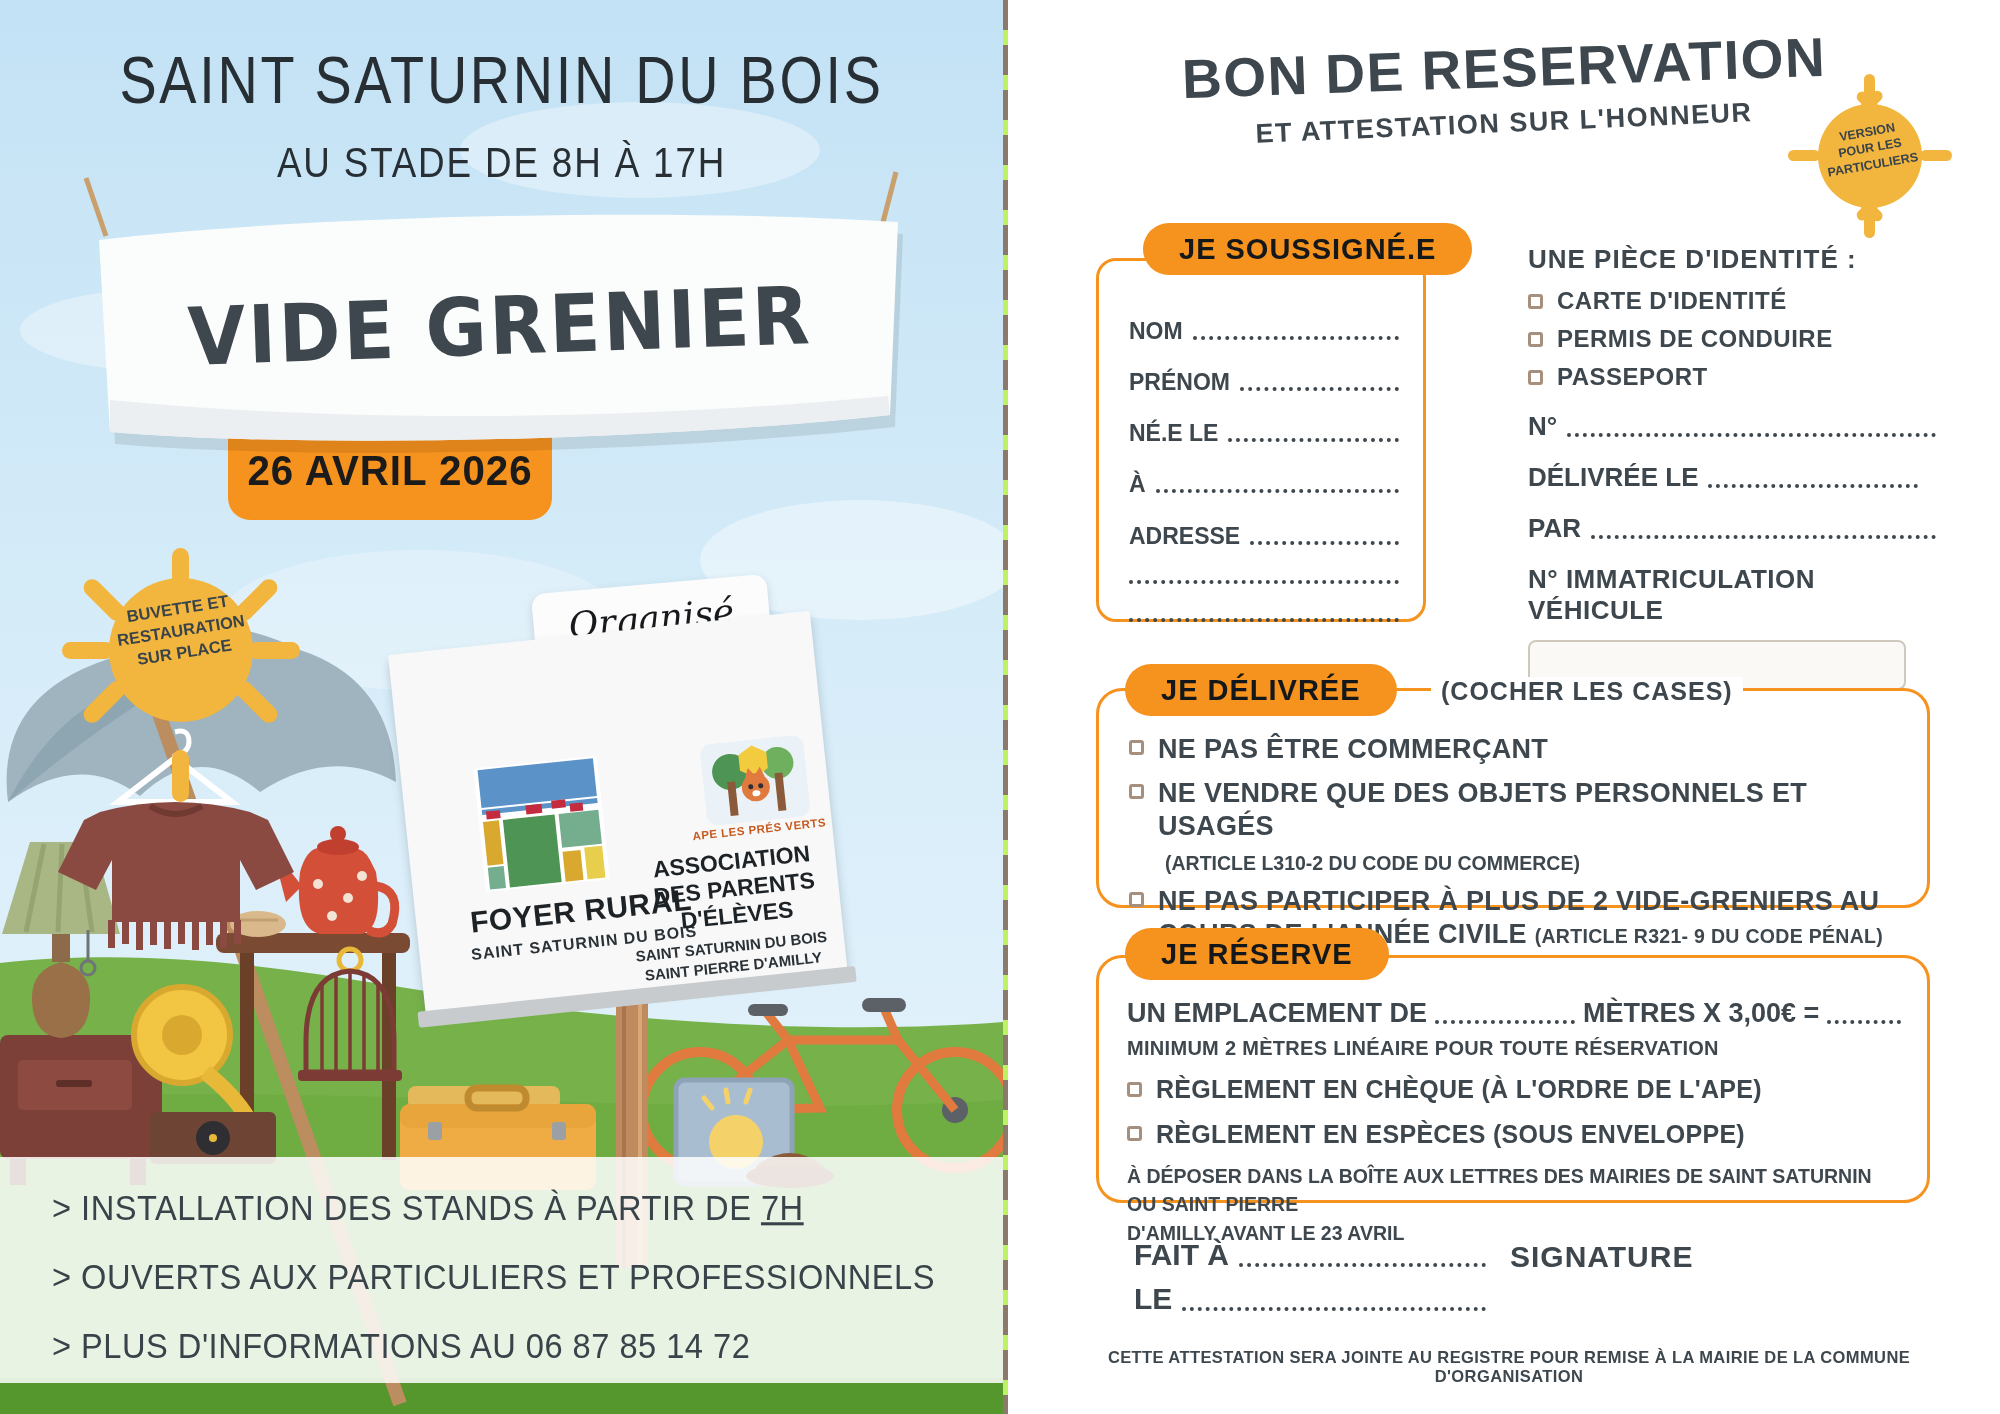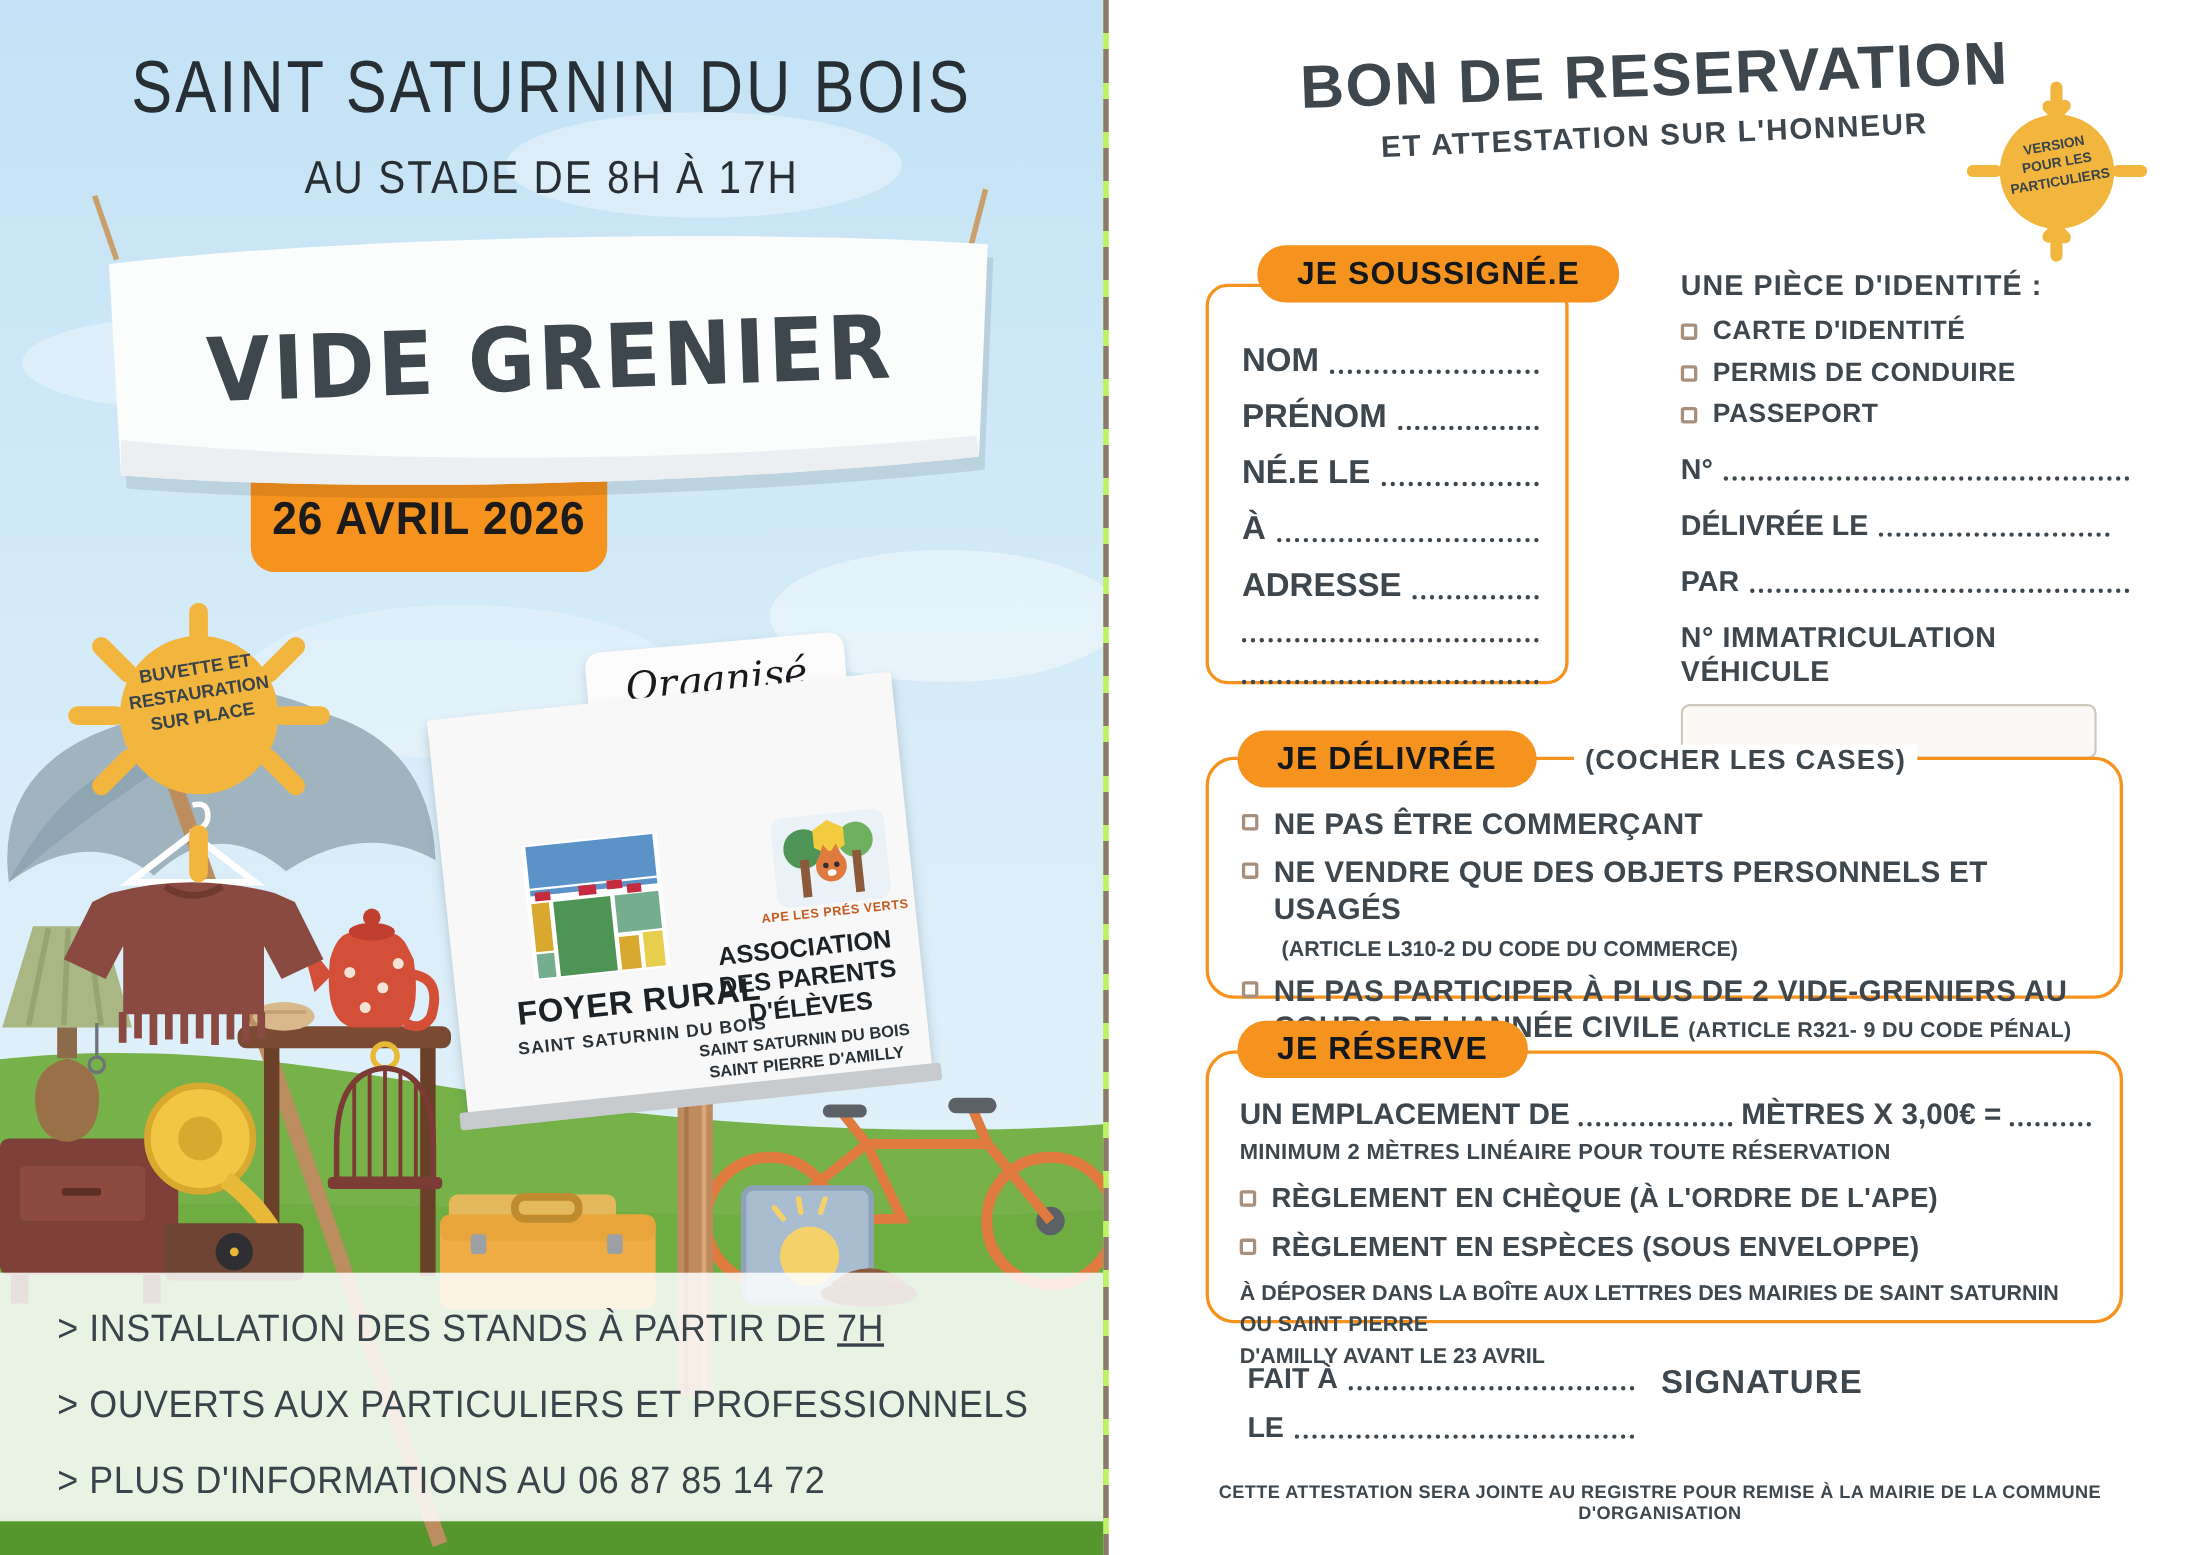--- a/index.html
+++ b/index.html
@@ -67,21 +67,21 @@
   .obox { position:absolute; border:3.5px solid #F6921E; background:#fff; }
   .pill { position:absolute; background:#F6921E; border-radius:30px; height:52px;
       line-height:52px; padding:0 36px; font-size:29px; font-weight:bold;
       letter-spacing:1px; color:#15181A; white-space:nowrap; }
 
   .box-soussigne { left:88px; top:258px; width:330px; height:364px; border-radius:20px; }
   .box-soussigne .pill { left:44px; top:-38px; }
   .fields { padding:46px 24px 0 30px; }
   .frow { display:flex; align-items:flex-end; height:38px; margin-bottom:13px; }
   .frow.short { height:26px; margin-bottom:12px; }
-  .flabel { font-size:30px; font-weight:bold; margin-right:10px; white-space:nowrap; }
+  .flabel { font-size:23px; font-weight:bold; margin-right:10px; white-space:nowrap; }
   .dots { flex:1 1 auto; height:1em; border-bottom:4px dotted #3E474D; margin-bottom:5px; }
   .dots.fix140 { flex:0 0 140px; }
   .gap-top { margin-top:14px; }
 
   .identity { position:absolute; left:520px; top:244px; width:408px; }
   .id-heading { font-size:26px; font-weight:bold; letter-spacing:1px; margin-bottom:12px; }
   .opt-row { display:flex; align-items:center; margin-bottom:10px; }
   .cb { width:15px; height:15px; border:3.5px solid #A78F7D; border-radius:3px;
         background:#fff; flex:none; margin-right:14px; }
   .opt-label { font-size:24px; font-weight:bold; letter-spacing:0.5px; }
@@ -107,21 +107,21 @@
   .resv-content { padding:40px 26px 0 28px; }
   .emp-row { display:flex; align-items:flex-end; }
   .emp-label { font-size:27px; font-weight:bold; white-space:nowrap; margin:0 8px 0 0; }
   .min-note { margin-top:8px; font-size:20px; font-weight:bold; letter-spacing:0.3px; }
   .resv-chk { display:flex; align-items:center; margin-top:14px; }
   .resv-chk .chk-label { font-size:25px; }
   .dep-note { margin-top:13px; font-size:19.5px; font-weight:bold; line-height:1.45; }
 
   .fait-row { position:absolute; left:126px; top:1238px; width:352px; display:flex; align-items:flex-end; }
   .le-row   { position:absolute; left:126px; top:1282px; width:352px; display:flex; align-items:flex-end; }
-  .fl-label { font-size:26px; font-weight:bold; margin-right:10px; white-space:nowrap; }
+  .fl-label { font-size:30px; font-weight:bold; margin-right:10px; white-space:nowrap; }
   .signature { position:absolute; left:502px; top:1240px; font-size:30px; font-weight:bold; letter-spacing:1px; }
   .form-footer { position:absolute; left:56px; top:1348px; width:890px; text-align:center;
       font-size:16.5px; font-weight:bold; letter-spacing:0.4px; color:#3D474D; }
 </style>
 </head>
 <body>
 
 <div class="screen">
 
   <div class="poster">

